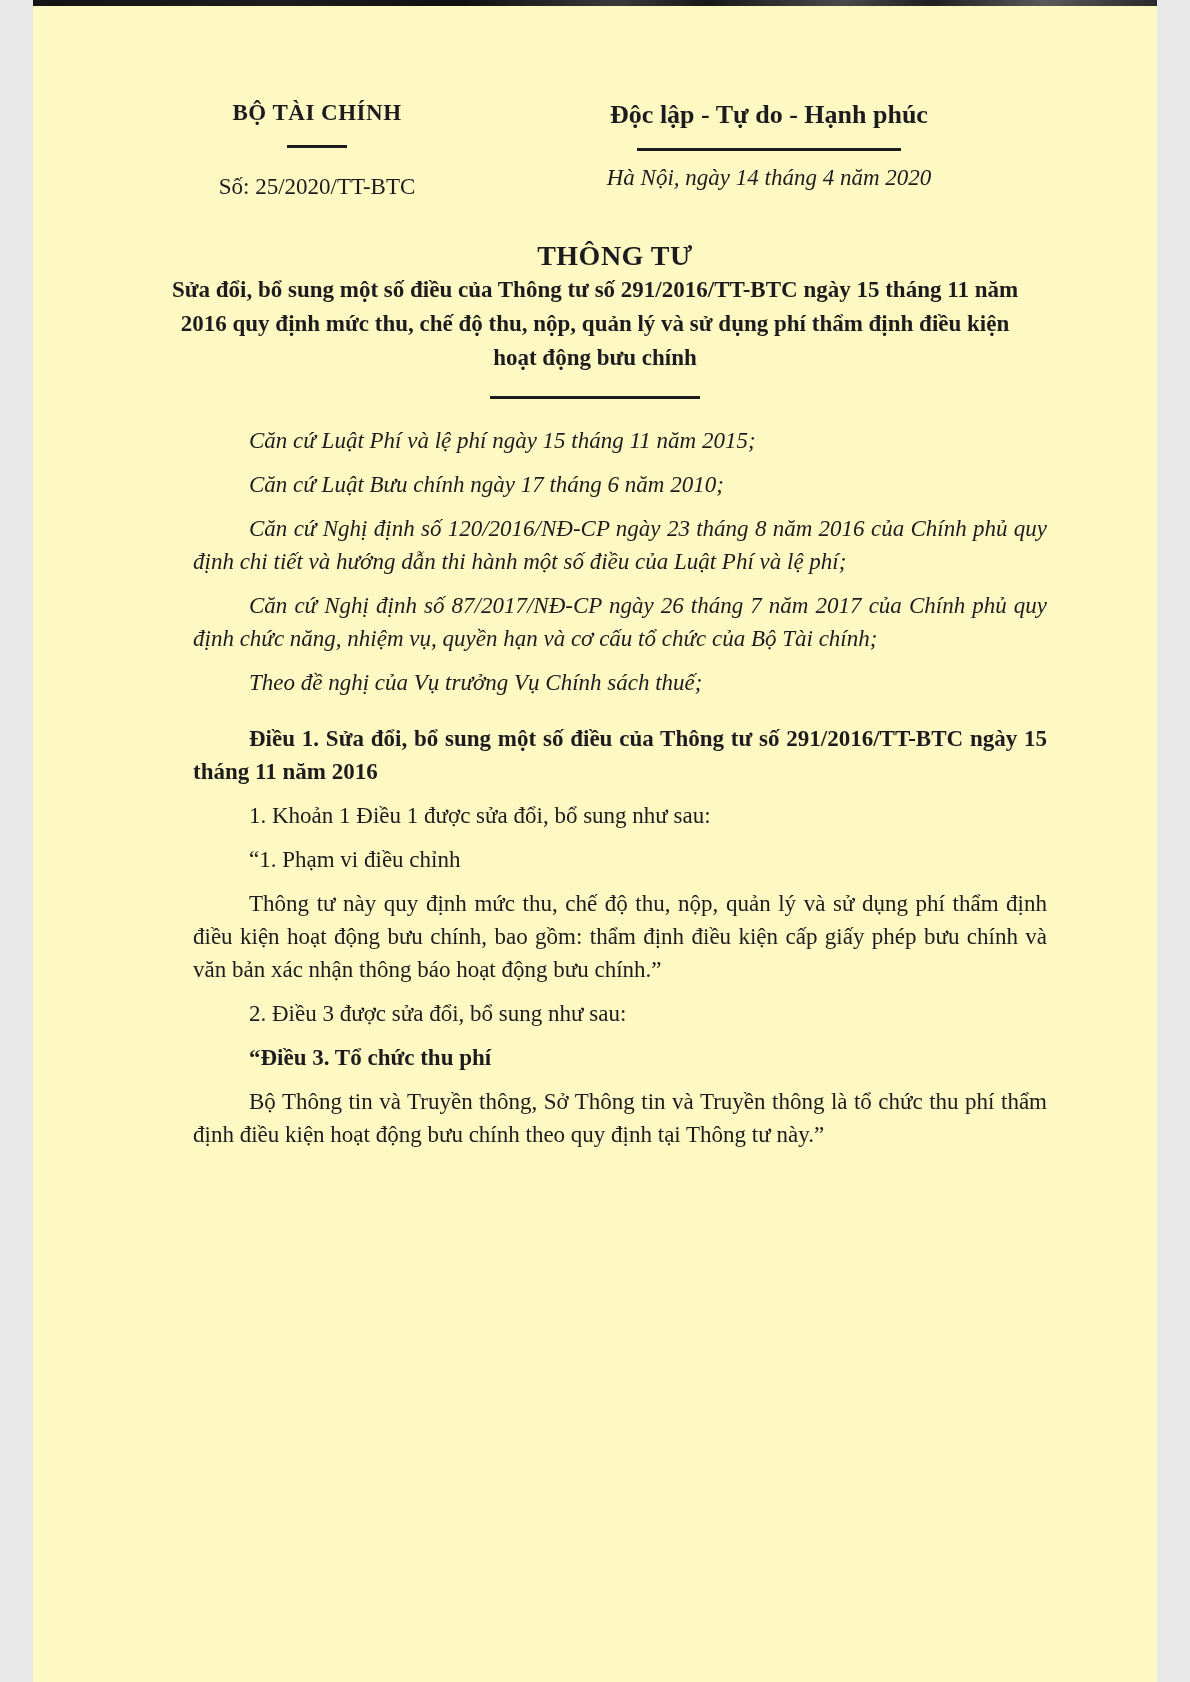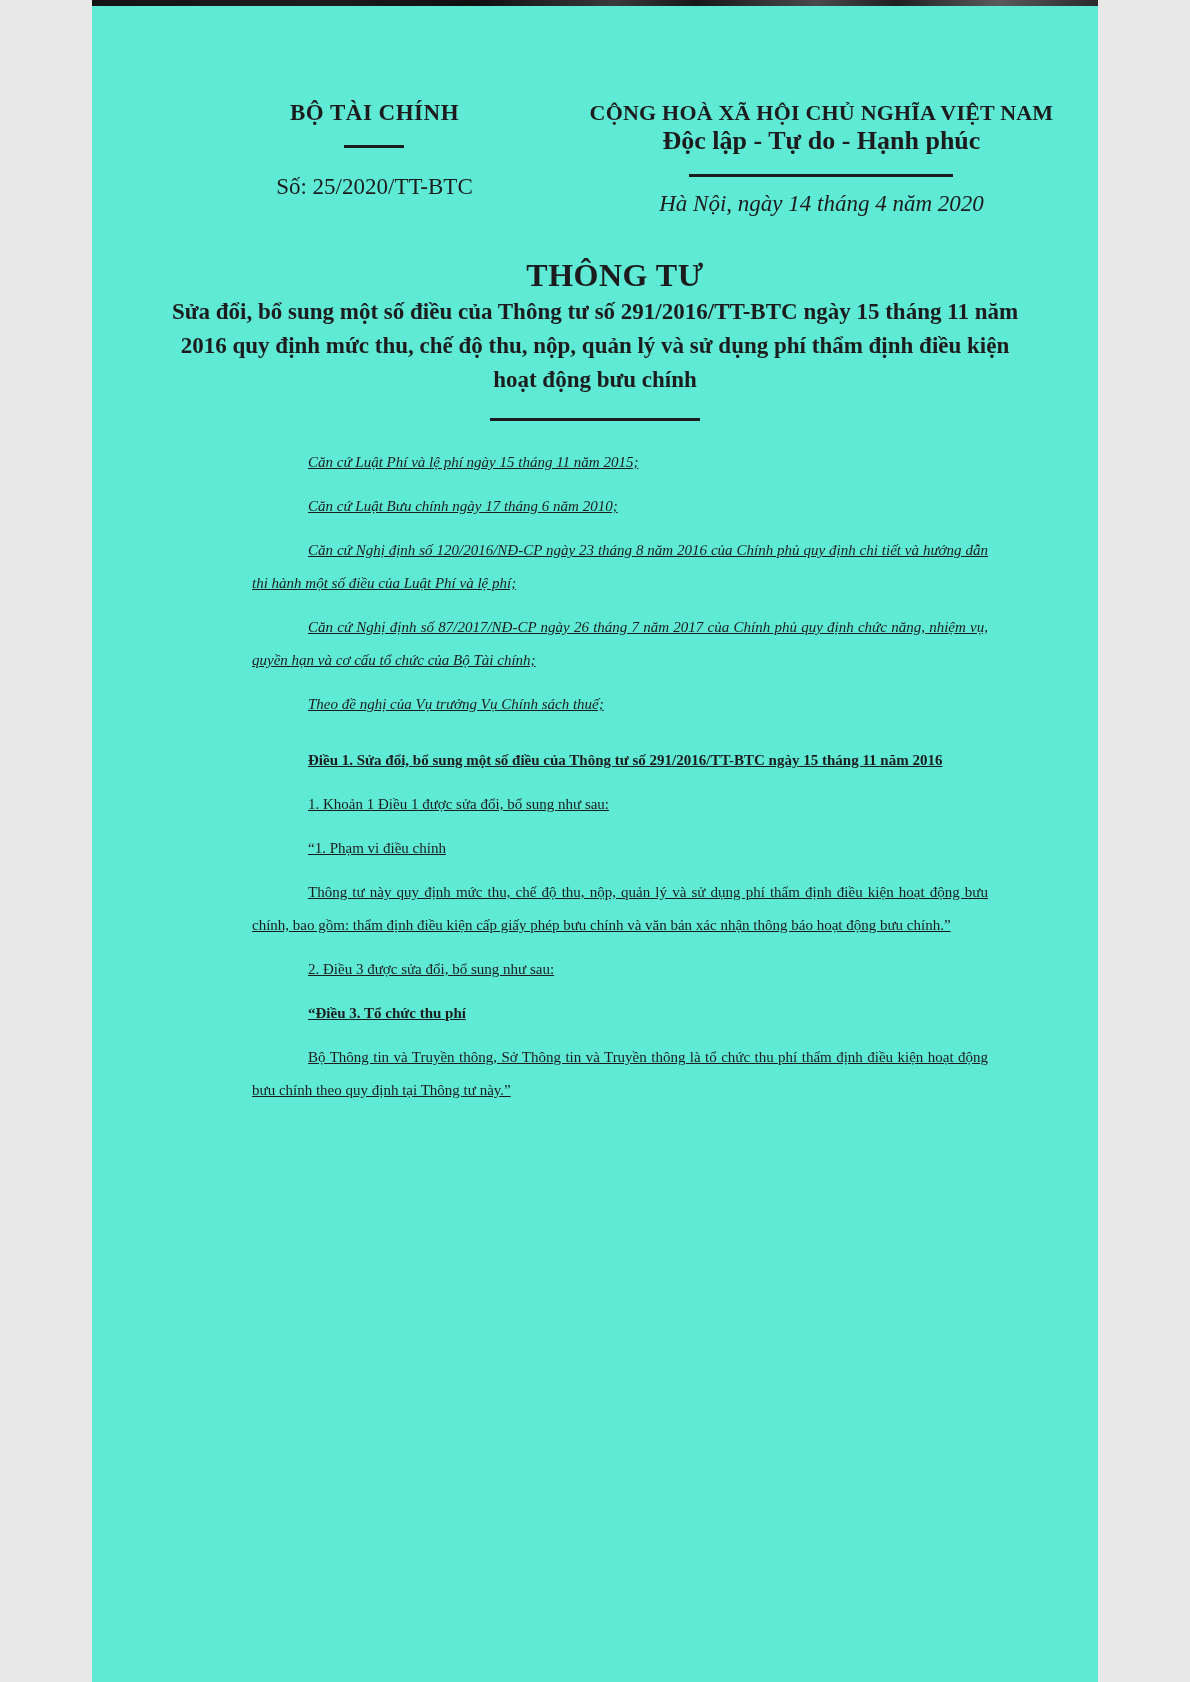--- a/index.html
+++ b/index.html
@@ -1,21 +1,21 @@
 <!DOCTYPE html>
 <html lang="vi"><head>
 <meta charset="utf-8">
 <style>
   html, body { margin: 0; padding: 0; background: #e8e8e8; }
   .page {
     position: relative;
-    width: 1006px;
+    width: 1124px;
     height: 1682px;
     margin: 0 auto;
-    background: #5eead4;
+    background: #fef9c3;
     color: #1c1c1e;
     font-family: "Liberation Serif", "DejaVu Serif", serif;
     overflow: hidden;
   }
   .scan-edge {
     position: absolute;
     top: 0; left: 0;
     width: 100%; height: 6px;
     background: linear-gradient(90deg,
       #141414 0%, #1d1d1d 22%, #101010 38%, #3a3a3a 52%,
@@ -35,34 +35,33 @@
   .doc-number { font-size: 23px; margin-top: 26px; }
   .header-right { width: 560px; margin-left: 48px; text-align: center; }
   .nation { font-weight: bold; font-size: 22px; letter-spacing: 0.2px; }
   .motto { font-weight: bold; font-size: 26px; margin-top: 0; }
   .rule-medium {
     width: 264px; height: 3px; background: #1c1c1e;
     margin: 18px auto 0 auto;
   }
   .place-date { font-style: italic; font-size: 23px; margin-top: 14px; }
   .title-block { text-align: center; margin-top: 40px; }
-  .doc-type { font-weight: bold; font-size: 32px; letter-spacing: 0.5px; padding-left: 40px; }
+  .doc-type { font-weight: bold; font-size: 28px; letter-spacing: 0.5px; padding-left: 40px; }
   .subject {
     font-weight: bold; font-size: 23px; line-height: 34px;
     max-width: 868px; margin: 1px auto 0 auto;
   }
   .rule-title {
     width: 210px; height: 3px; background: #1c1c1e;
     margin: 21px auto 0 auto;
   }
   .content {
     margin: 25px 110px 0 160px;
-    font-size: 15px;
+    font-size: 23px;
     line-height: 33px;
-    text-decoration: underline;
   }
   .para {
     margin: 11px 0;
     text-align: justify;
     text-indent: 56px;
   }
   .para.italic { font-style: italic; }
   .para.bold { font-weight: bold; }
   .para.article-heading { margin-top: 23px; }
 </style>
@@ -72,21 +71,20 @@
 <div class="page">
   <div class="scan-edge"></div>
 
   <div class="header">
     <div class="header-left">
       <div class="org">BỘ TÀI CHÍNH</div>
       <div class="rule-small"></div>
       <div class="doc-number">Số: 25/2020/TT-BTC</div>
     </div>
     <div class="header-right">
-      <div class="nation">CỘNG HOÀ XÃ HỘI CHỦ NGHĨA VIỆT NAM</div>
       <div class="motto">Độc lập - Tự do - Hạnh phúc</div>
       <div class="rule-medium"></div>
       <div class="place-date">Hà Nội, ngày 14 tháng 4 năm 2020</div>
     </div>
   </div>
 
   <div class="title-block">
     <div class="doc-type">THÔNG TƯ</div>
     <div class="subject">Sửa đổi, bổ sung một số điều của Thông tư số 291/2016/TT-BTC ngày 15 tháng 11 năm 2016 quy định mức thu, chế độ thu, nộp, quản lý và sử dụng phí thẩm định điều kiện hoạt động bưu chính</div>
     <div class="rule-title"></div>

